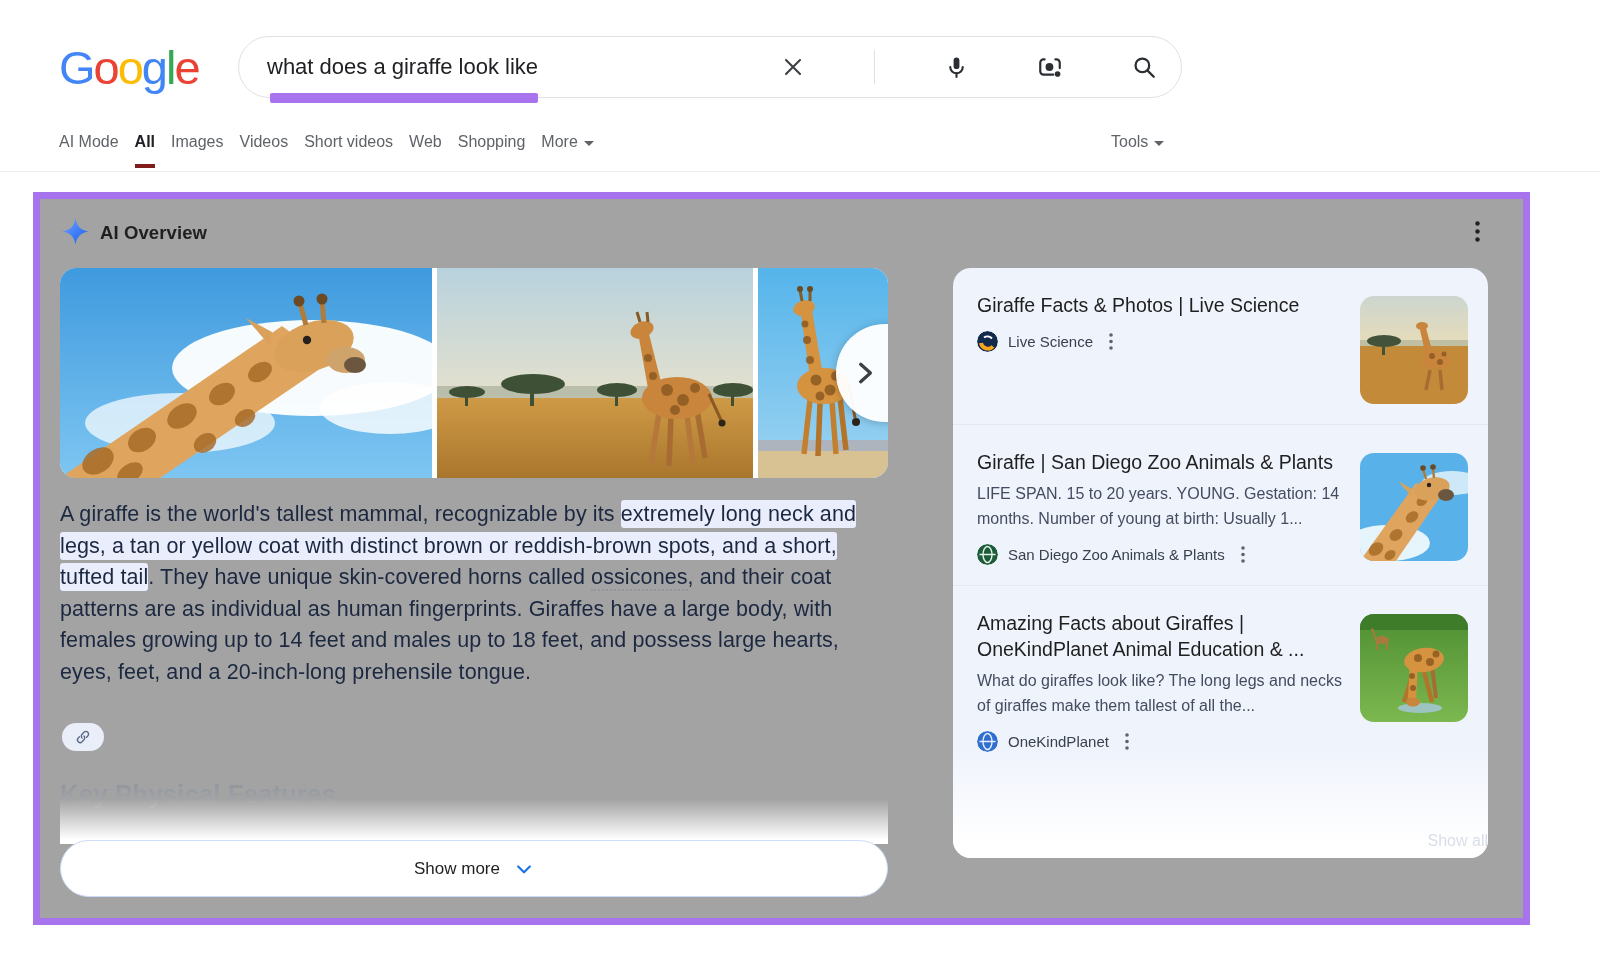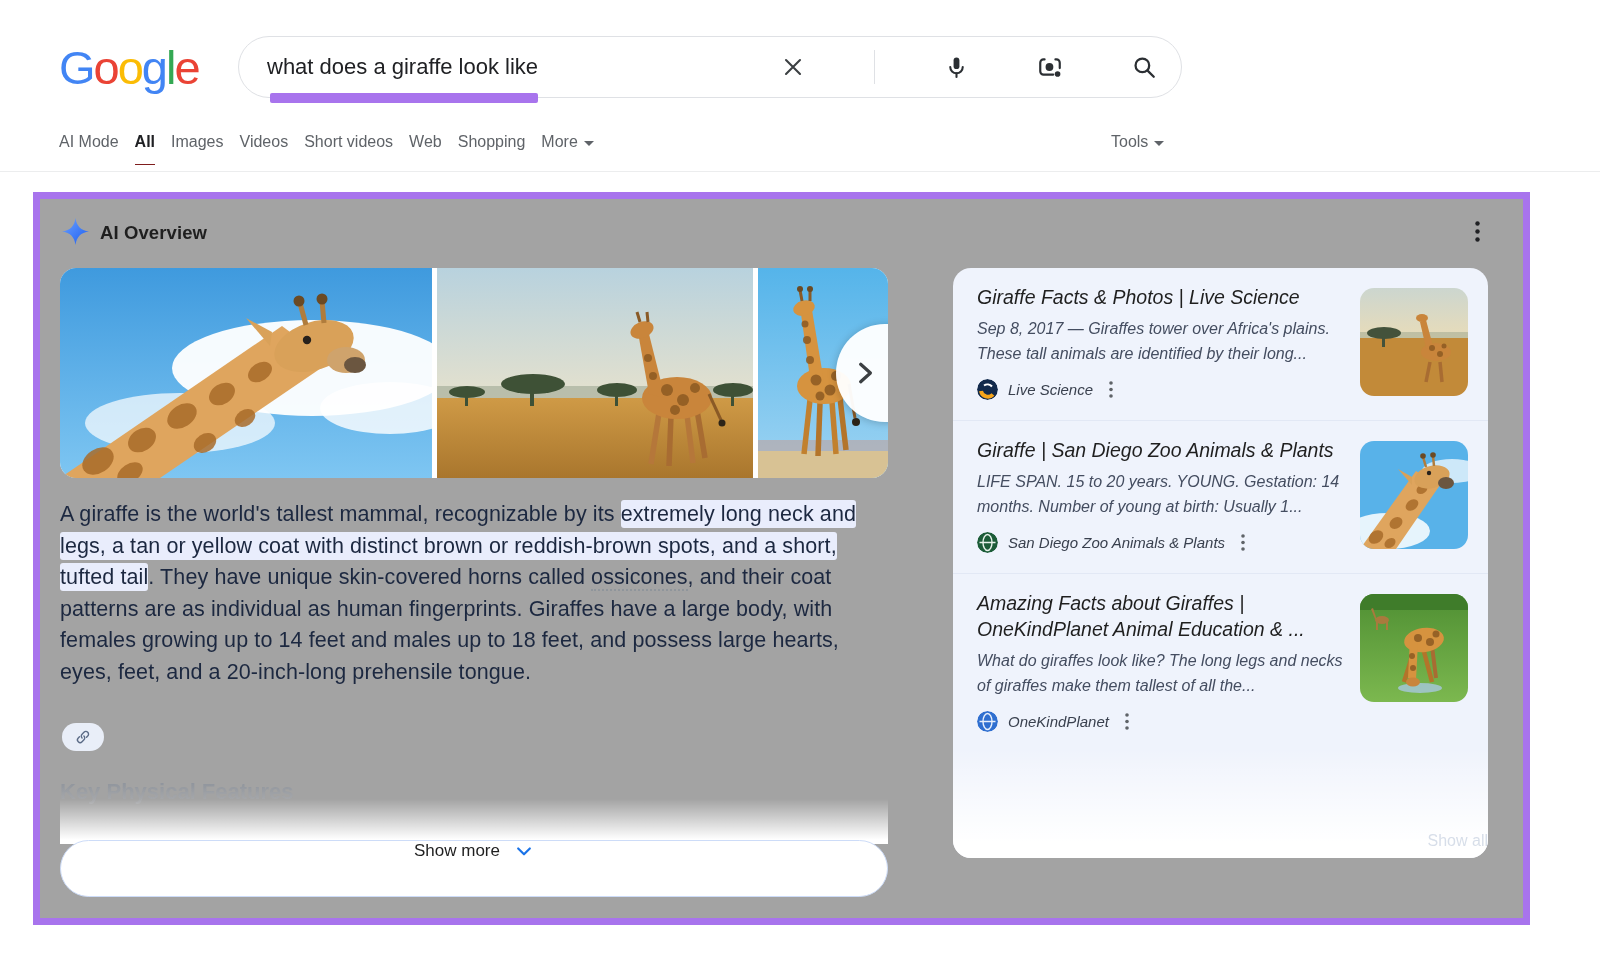--- a/index.html
+++ b/index.html
@@ -16,52 +16,52 @@
     border:1px solid #dfe1e5; border-radius:32px; background:#fff;
     display:flex; align-items:center; padding:0 24px 0 28px;gap:47px;
   }
   .query { flex:1; font-size:22px; color:#202124; white-space:nowrap; overflow:hidden; }
   .sicon { width:26px; height:26px; margin-left:21px; display:flex; align-items:center; justify-content:center; cursor:pointer; flex-shrink:0; }
   .sb-divider { width:1px; height:34px; background:#dfe1e5; margin-left:21px; flex-shrink:0; }
   .query-underline { position:absolute; left:270px; top:93px; width:268px; height:10px; background:#a874ed; border-radius:2px; z-index:6; }
   
   .tabs { position:absolute; left:59px; top:133px; display:flex; gap:16px; font-size:16px; color:#5f6368; align-items:flex-start; }
   .tab { display:flex; align-items:center; gap:6px; padding-bottom:13px; cursor:pointer; }
-  .tab.active { color:#202124; font-weight:700; border-bottom:1px solid #7f1d1d; }
+  .tab.active { color:#202124; font-weight:700; border-bottom:4px solid #7f1d1d; }
   .tools { position:absolute; left:1111px; top:133px; font-size:16px; color:#5f6368; display:flex; align-items:center; gap:6px; cursor:pointer; }
   .caret { width:0; height:0; border-left:5px solid transparent; border-right:5px solid transparent; border-top:5px solid #5f6368; margin-top:2px; }
   .rule { position:absolute; left:0; top:171px; width:1600px; height:1px; background:#ecedee; }
   
   .aibox { position:absolute; left:33px; top:192px; width:1497px; height:733px; border:7px solid #a874ed; background:#a3a3a3; }
   .ai-head-icon { position:absolute; left:22px; top:19px; width:27px; height:27px; }
   .ai-title { position:absolute; left:60px; top:23px; font-size:18.5px; font-weight:700; color:#1f1f1f; letter-spacing:0.1px; }
   .ai-menu { position:absolute; right:34px; top:20px; width:24px; height:24px; display:flex; align-items:center; justify-content:center; cursor:pointer; }
   
   .carousel { position:absolute; left:20px; top:69px; width:828px; height:210px; border-radius:16px; overflow:hidden; display:flex; gap:5px; background:#fff; }
   .ph { height:210px; flex-shrink:0; cursor:pointer; }
   .ph svg { display:block; }
   .next-btn { position:absolute; right:-46px; top:56px; width:98px; height:98px; border-radius:50%;
     background:rgba(255,255,255,0.96); box-shadow:0 1px 8px rgba(0,0,0,0.22);
     display:flex; align-items:center; padding-left:16px; cursor:pointer; }
   
   .para { position:absolute; left:20px; top:300px; width:836px; font-size:21.5px; line-height:31.5px; color:#1c2840; letter-spacing:0.1px; }
   .hl { background:#e9edfc; border-radius:3px; padding:2px 0; -webkit-box-decoration-break:clone; box-decoration-break:clone; }
   .dotted { border-bottom:2.5px dotted #8f959b; cursor:pointer; }
   .link-chip { position:absolute; left:22px; top:524px; width:42px; height:28px; border-radius:14px; background:#e9eef8; display:flex; align-items:center; justify-content:center; cursor:pointer; }
-  .faded-h { position:absolute; left:20px; top:580px; font-size:22px; font-weight:700;
+  .faded-h { position:absolute; left:20px; top:580px; font-size:26px; font-weight:700;
     background:linear-gradient(180deg,#8b919a 0%, rgba(214,218,226,0.18) 100%);
     -webkit-background-clip:text; background-clip:text; color:transparent;text-align:center; }
   .left-fade { position:absolute; left:20px; top:600px; width:828px; height:45px;
     background:linear-gradient(180deg, rgba(255,255,255,0) 0%, #fff 90%); pointer-events:none; }
   .show-more { position:absolute; left:20px; top:641px; width:828px; height:57px; border:1px solid #cddcf8; border-radius:29px;
-    background:#fff; display:flex; justify-content:center; gap:14px; cursor:pointer; }
+    background:#fff; display:flex; align-items:center; justify-content:center; gap:14px; cursor:pointer; }
   .show-more-label { font-size:17px; color:#1f1f1f; }
   
   .sidebar { position:absolute; left:913px; top:69px; width:535px; height:590px; background:#eff3fc; border-radius:18px; overflow:hidden; }
-  .card { display:flex; padding:16px 20px 20px 24px; cursor:pointer;font-style:italic; }
+  .card { display:flex; padding:24px 20px 20px 24px; cursor:pointer; }
   .card + .card { border-top:1px solid #e2e8f5; }
   .card-text { flex:1; padding-right:12px; }
   .card-title { font-size:19.5px; color:#1f1f1f; line-height:26px; }
   .card-desc { font-size:16px; color:#444d60; line-height:25px; margin-top:6px; }
   .src-row { display:flex; align-items:center; margin-top:13px; }
   .favicon { width:21px; height:21px; border-radius:50%; flex-shrink:0; }
   .src-name { font-size:15px; color:#39404e; margin-left:10px; }
   .dots-sm { margin-left:16px; cursor:pointer; display:flex; align-items:center; }
   .thumb { width:108px; height:108px; border-radius:14px; overflow:hidden; flex-shrink:0; margin-top:4px; }
   .thumb svg { display:block; }
@@ -307,21 +307,20 @@
     <svg width="20" height="20" viewBox="0 0 24 24">
         <path d="M5 9 L12 16 L19 9" stroke="#1a73e8" stroke-width="2.6" fill="none" stroke-linecap="round" stroke-linejoin="round"></path>
       </svg>
   </div>
 
   <div class="sidebar">
 
     <div class="card">
       <div class="card-text">
         <div class="card-title">Giraffe Facts &amp; Photos | Live Science</div>
-        <div class="card-desc">Sep 8, 2017 — Giraffes tower over Africa's plains. These tall animals are identified by their long...</div>
         <div class="src-row">
           <svg class="favicon" width="21" height="21" viewBox="0 0 21 21">
               <circle cx="10.5" cy="10.5" r="10.5" fill="#122a4c"></circle>
               <path d="M4 12 a7 7 0 0 0 12 3.5" stroke="#f7a51b" stroke-width="4" fill="none"></path>
               <path d="M7 6.5 a6 6 0 0 1 8 1" stroke="#ffffff" stroke-width="2" fill="none"></path>
             </svg>
           <span class="src-name">Live Science</span>
           <span class="dots-sm">
               <svg width="4" height="17" viewBox="0 0 4 17">
                 <circle cx="2" cy="2" r="1.8" fill="#5f6368"></circle>

